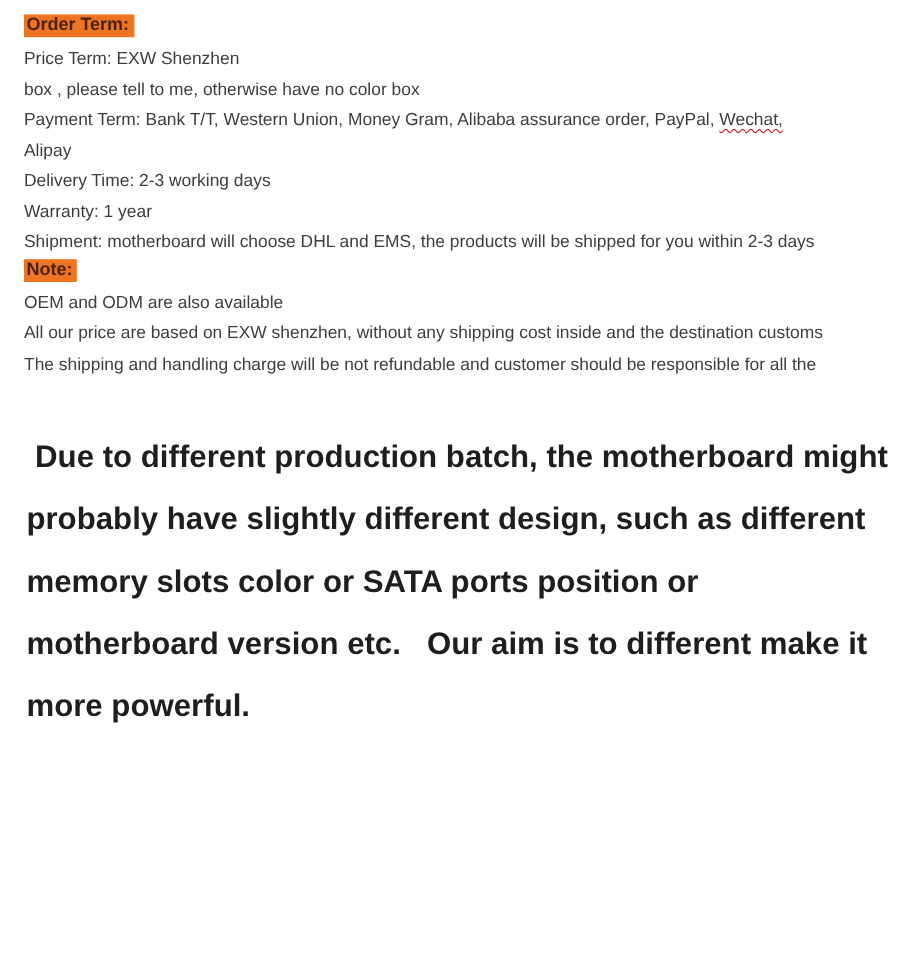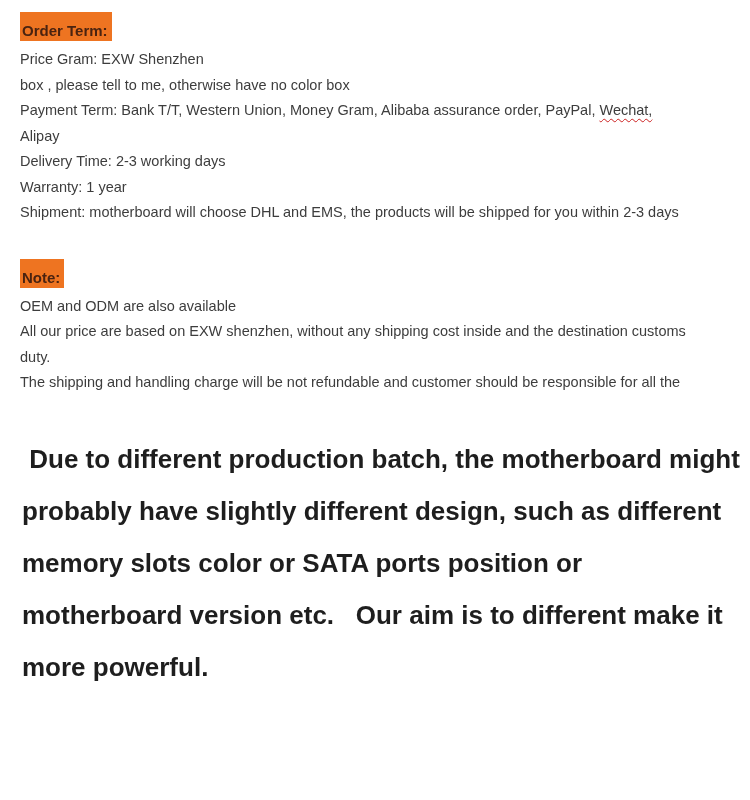--- a/index.html
+++ b/index.html
@@ -20,39 +20,39 @@
   .page { padding: 12px 18px 0 20px; }
 
   .heading-row { margin: 0 0 6px 0; }
   .hl {
     display: inline-block;
     background: var(--hl-bg);
     color: var(--hl-text);
     font-weight: bold;
     font-size: 15px;
     line-height: 17px;
-    padding: 10px 4px 2px 2px;
+    padding: 0 4px 2px 2px;
   }
 
   .sline {
     font-size: 14.5px;
     line-height: 25.5px;
     color: var(--body-text);
     white-space: pre;
   }
 
   .misspelled {
     text-decoration-line: underline;
     text-decoration-style: wavy;
     text-decoration-color: var(--squiggle);
     text-decoration-thickness: 1px;
     text-underline-offset: 3px;
   }
 
-  .note-section { margin-top: 33px; }
+  .note-section { }
 
   .big-section {
     margin-top: 37px;
     padding-left: 2px;
     font-size: 26px;
     color: var(--big-text);
   }
   .bline {
     line-height: 52px;
     white-space: pre;
@@ -62,36 +62,35 @@
 </style>
 </head>
 <body>
 
 <div class="page">
 
   <div class="order-section">
     <div class="heading-row">
       <span class="hl">Order Term:</span>
     </div>
-    <div class="sline">Price Gram: EXW Shenzhen</div>
+    <div class="sline">Price Term: EXW Shenzhen</div>
     <div class="sline">box , please tell to me, otherwise have no color box</div>
     <div class="sline"><span>Payment Term: Bank T/T, Western Union, Money Gram, Alibaba assurance order, PayPal, </span><span class="misspelled">Wechat,</span></div>
     <div class="sline">Alipay</div>
     <div class="sline">Delivery Time: 2-3 working days</div>
     <div class="sline">Warranty: 1 year</div>
     <div class="sline">Shipment: motherboard will choose DHL and EMS, the products will be shipped for you within 2-3 days</div>
   </div>
 
   <div class="note-section">
     <div class="heading-row">
       <span class="hl">Note:</span>
     </div>
     <div class="sline">OEM and ODM are also available</div>
     <div class="sline">All our price are based on EXW shenzhen, without any shipping cost inside and the destination customs</div>
-    <div class="sline">duty.</div>
     <div class="sline">The shipping and handling charge will be not refundable and customer should be responsible for all the</div>
   </div>
 
   <div class="big-section">
     <div class="bline"> Due to different production batch, the motherboard might</div>
     <div class="bline">probably have slightly different design, such as different</div>
     <div class="bline">memory slots color or SATA ports position or</div>
     <div class="bline">motherboard version etc.   Our aim is to different make it</div>
     <div class="bline">more powerful.</div>
     <div class="bline bline-underlined">

